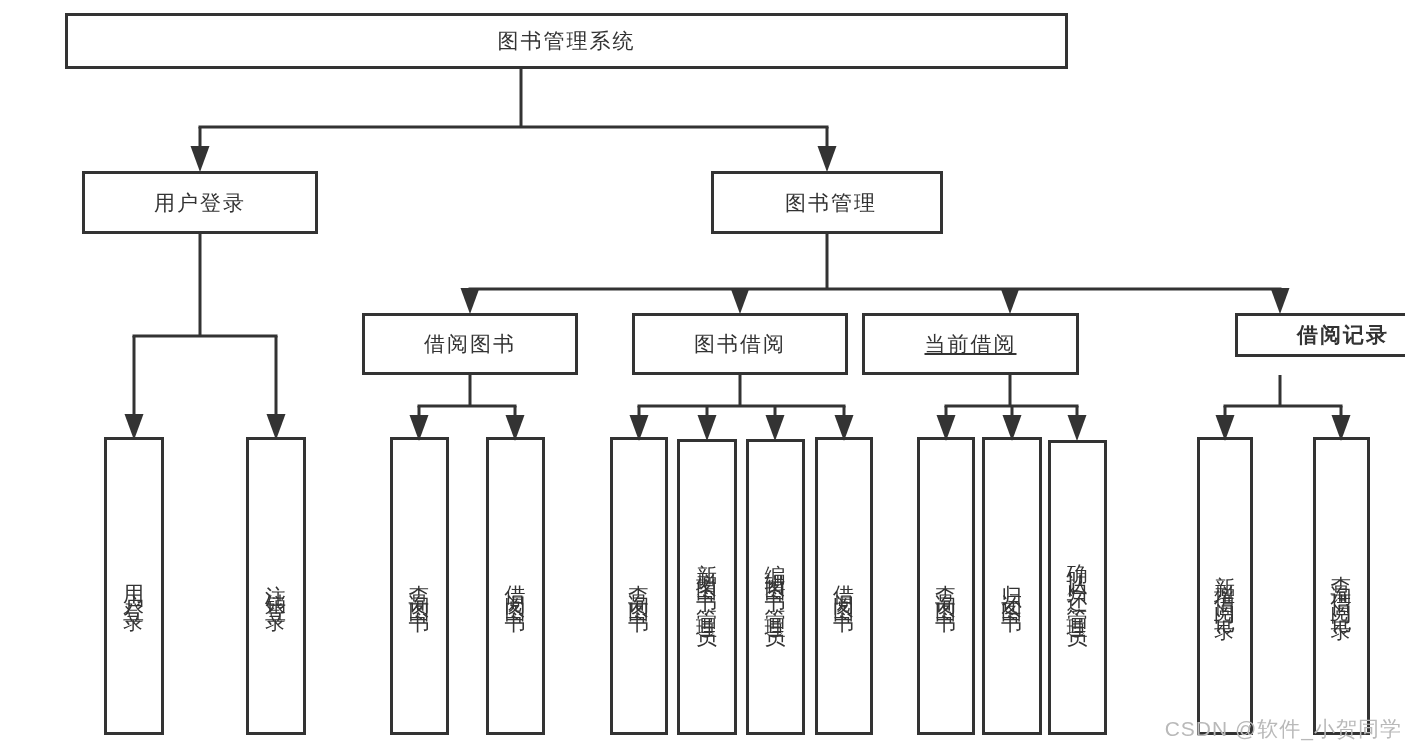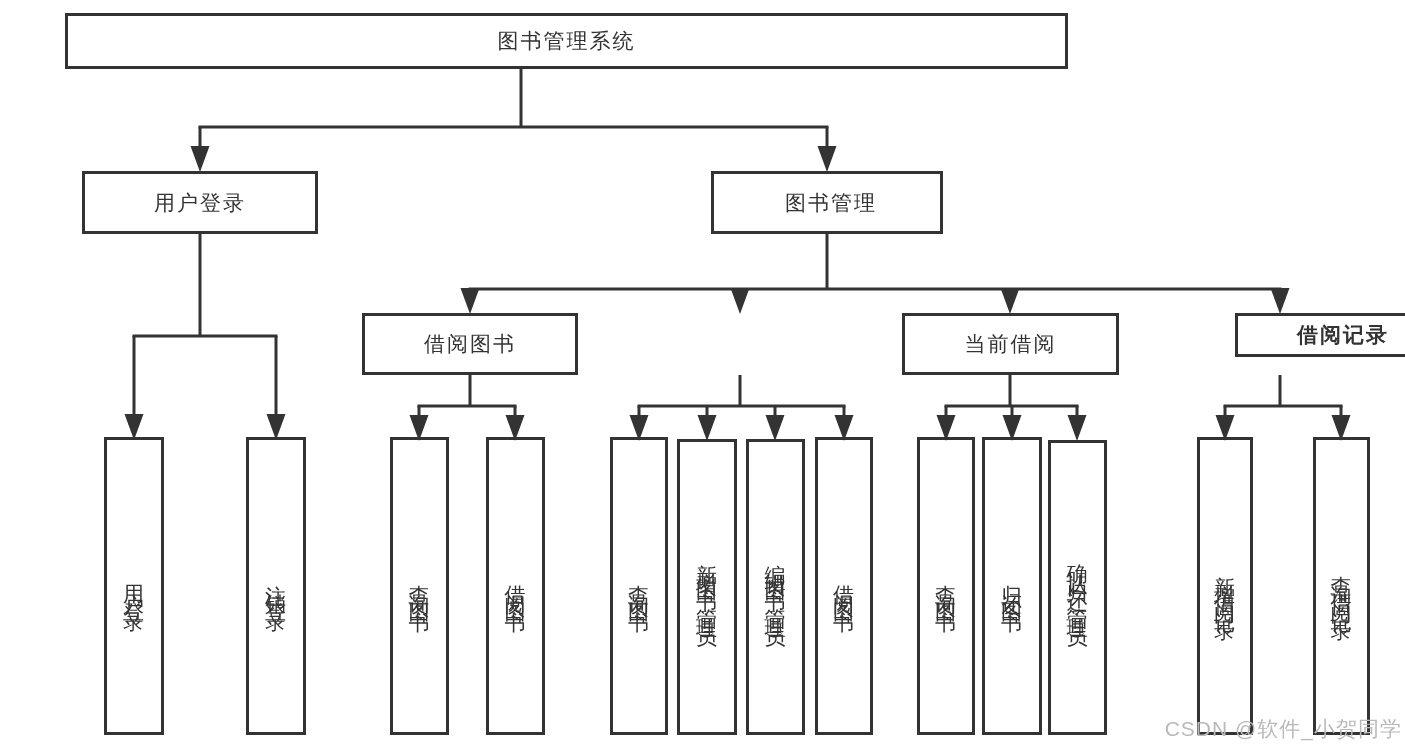--- a/index.html
+++ b/index.html
@@ -89,21 +89,24 @@
   <div class="node" style="left:82px;top:171px;width:236px;height:63px;">
     <span class="h-label">用户登录</span>
   </div>
   <div class="node" style="left:711px;top:171px;width:232px;height:63px;padding-left:8px;">
     <span class="h-label">图书管理</span>
   </div>
 
   <div class="node" style="left:362px;top:313px;width:216px;height:62px;">
     <span class="h-label">借阅图书</span>
   </div>
-  <div class="node" style="left:902px;top:313px;width:217px;height:62px;">
+  <div class="node" style="left:632px;top:313px;width:216px;height:62px;">
+    <span class="h-label">图书借阅</span>
+  </div>
+  <div class="node" style="left:862px;top:313px;width:217px;height:62px;text-decoration:underline;">
     <span class="h-label">当前借阅</span>
   </div>
   <div class="node" style="left:1235px;top:313px;width:216px;height:44px;font-weight:bold;">
     <span class="h-label">借阅记录</span>
   </div>
 
   <div class="node" style="left:104px;top:437px;width:60px;height:298px;">
     <span class="v-label">用户登录</span>
   </div>
   <div class="node" style="left:246px;top:437px;width:60px;height:298px;">

